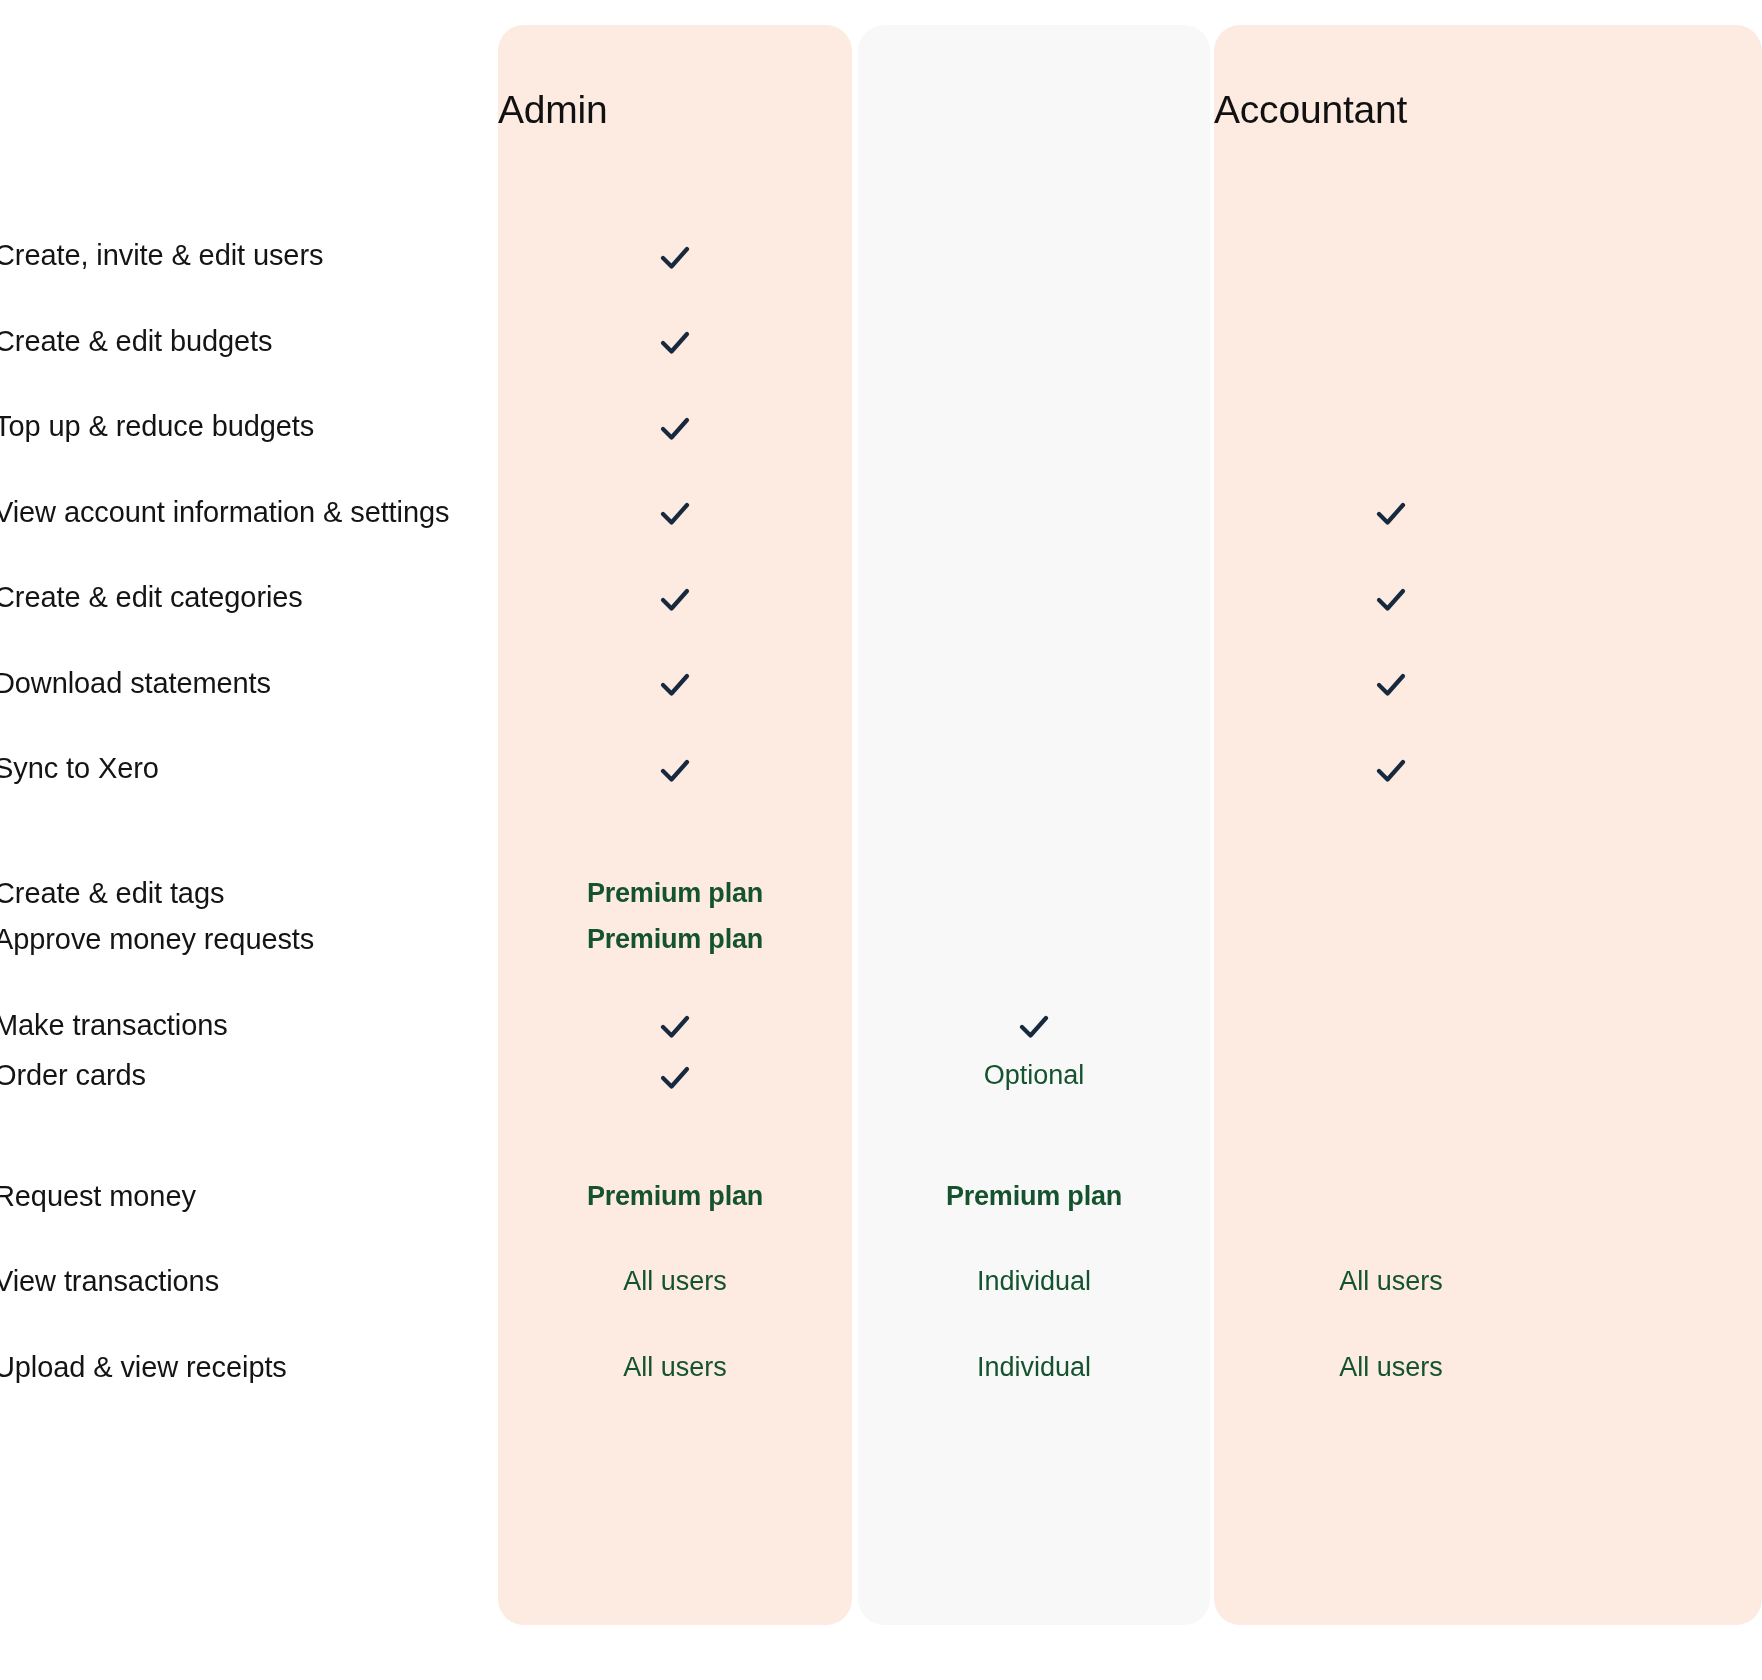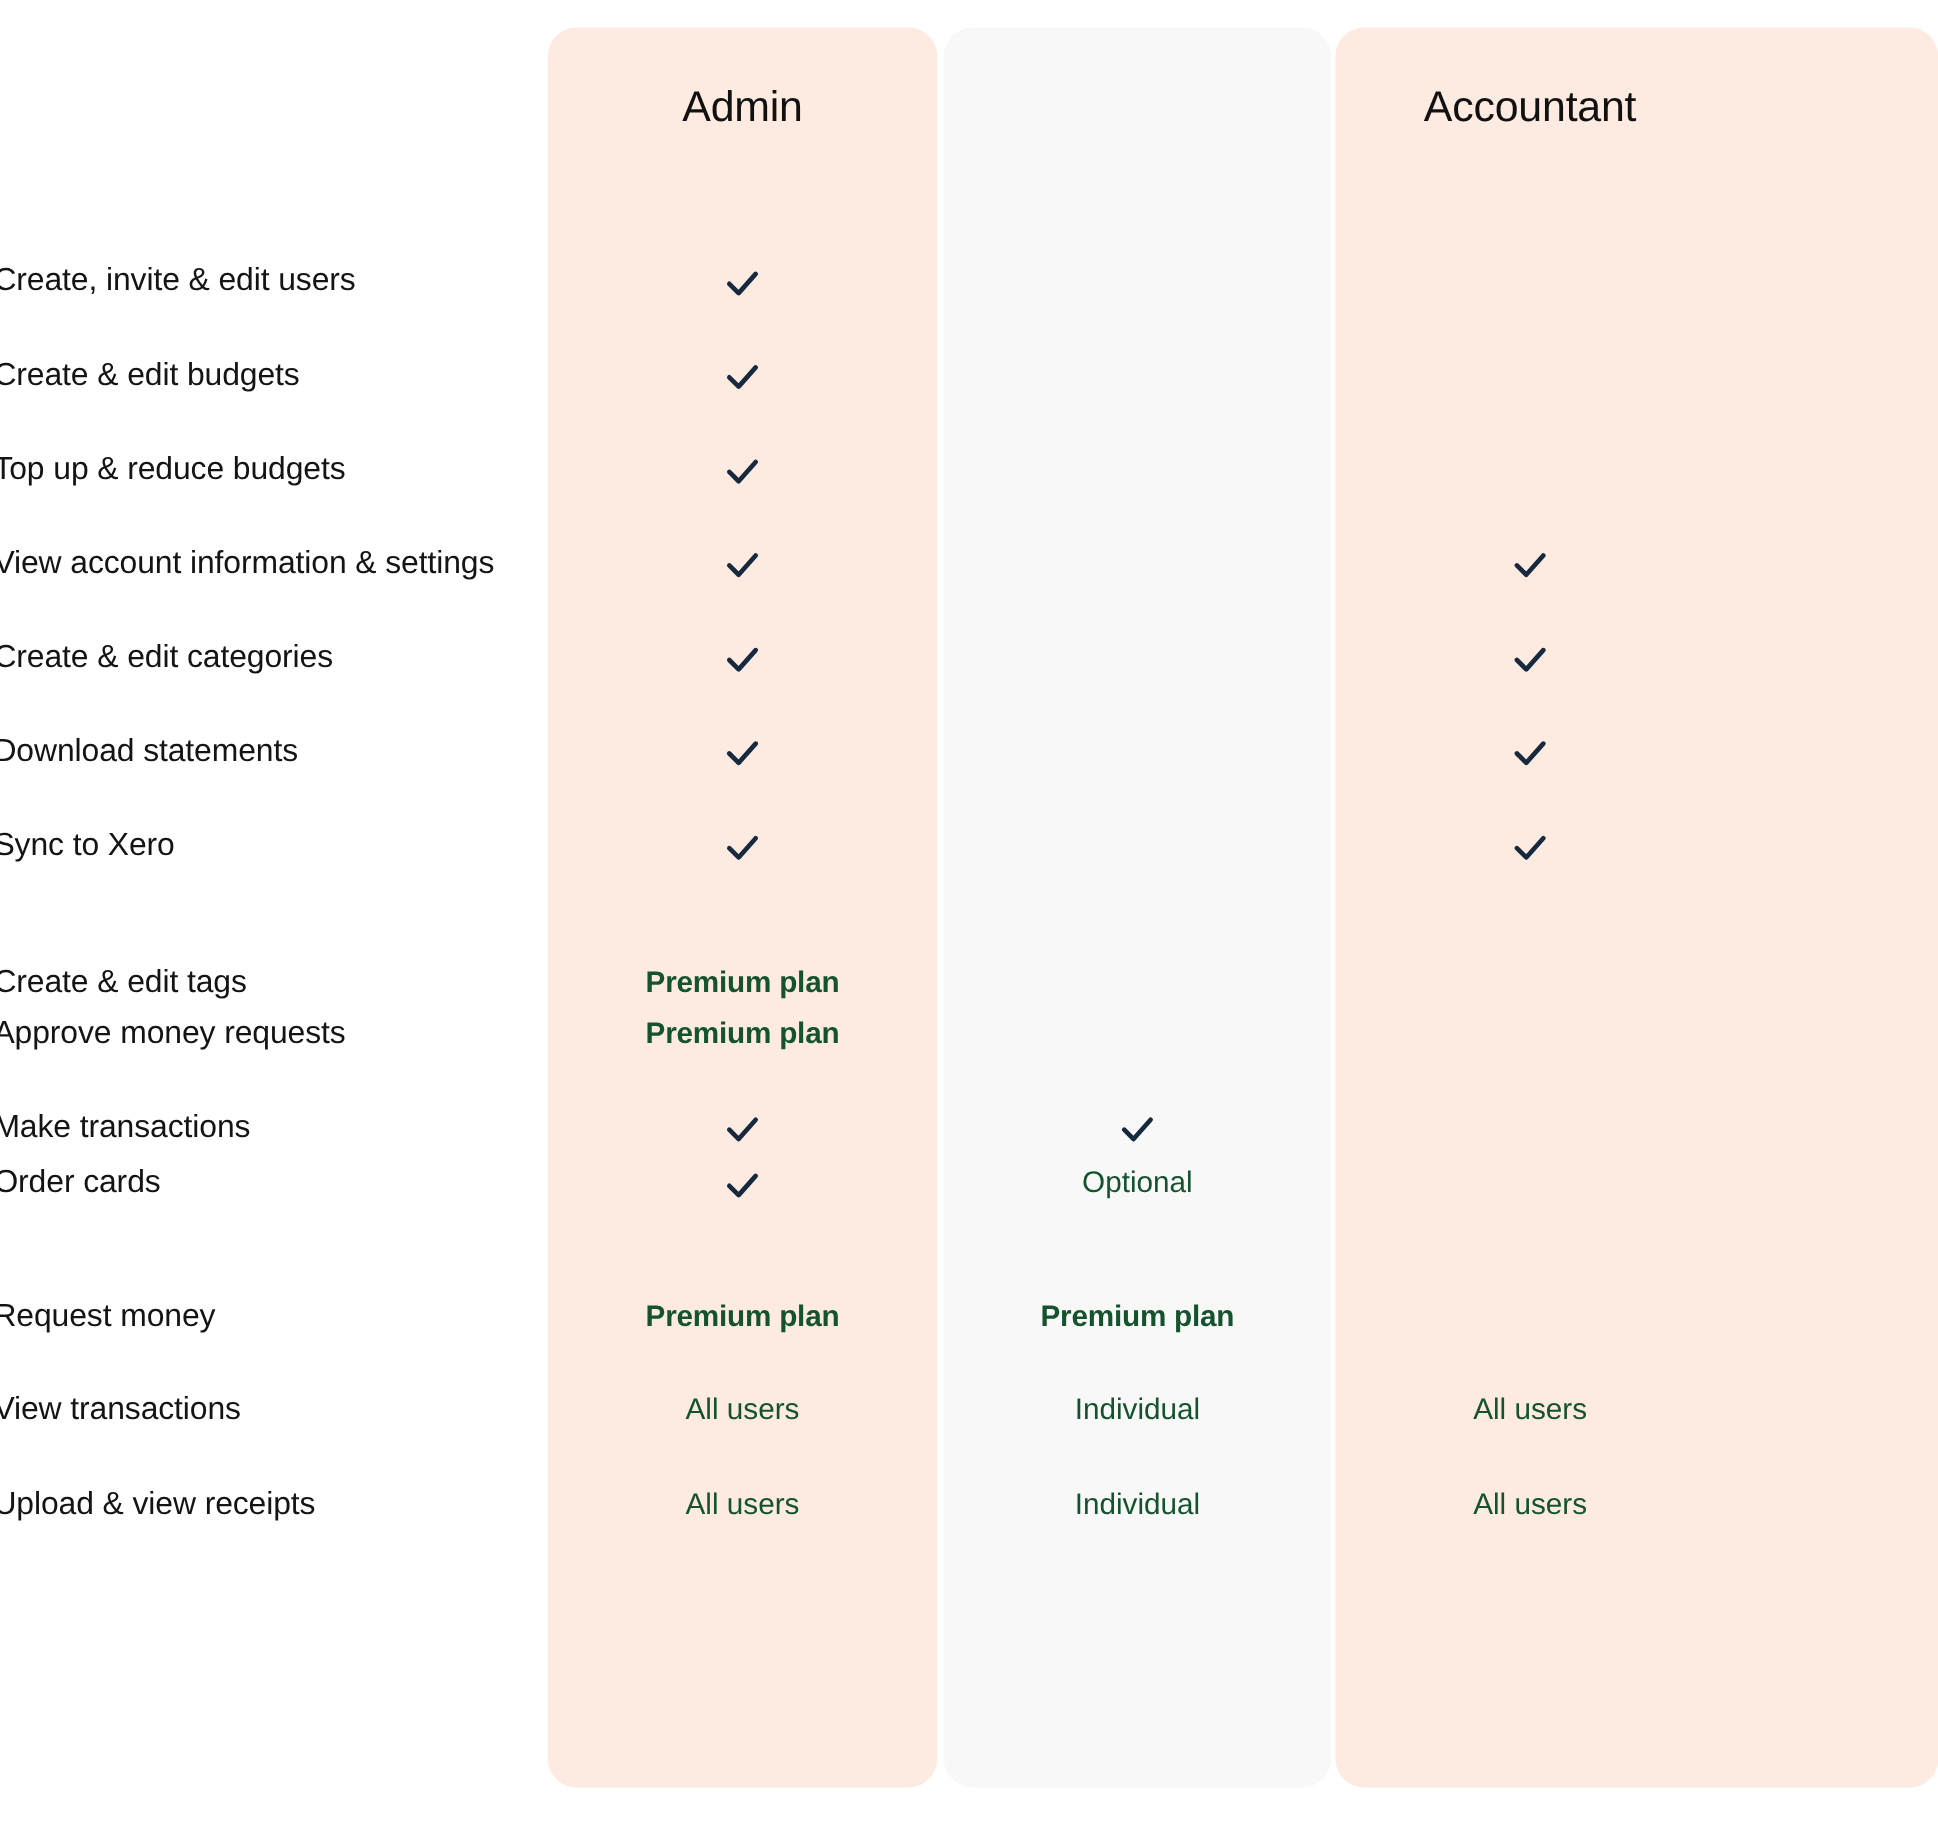--- a/index.html
+++ b/index.html
@@ -29,24 +29,23 @@
     height: 1600px;
     border-radius: 26px;
   }
   .col-panel.admin      { left: 498px;  width: 354px; background: #FDEAE1; }
   .col-panel.user       { left: 858px;  width: 352px; background: #F8F8F9; }
   .col-panel.accountant { left: 1214px; width: 548px; background: #FDEAE1; }
 
   
   .col-header {
     position: absolute;
-    top: 68px;
+    top: 80px;
     height: 60px;
     line-height: 60px;
-    text-align: center;
     font-size: 39px;
     font-weight: 400;
     letter-spacing: -0.2px;
     color: #111111;
     white-space: nowrap;
   }
   .col-header.admin      { left: 498px;  width: 354px; }
   .col-header.user       { left: 858px;  width: 352px; }
   .col-header.accountant { left: 1214px; width: 354px; }
 

